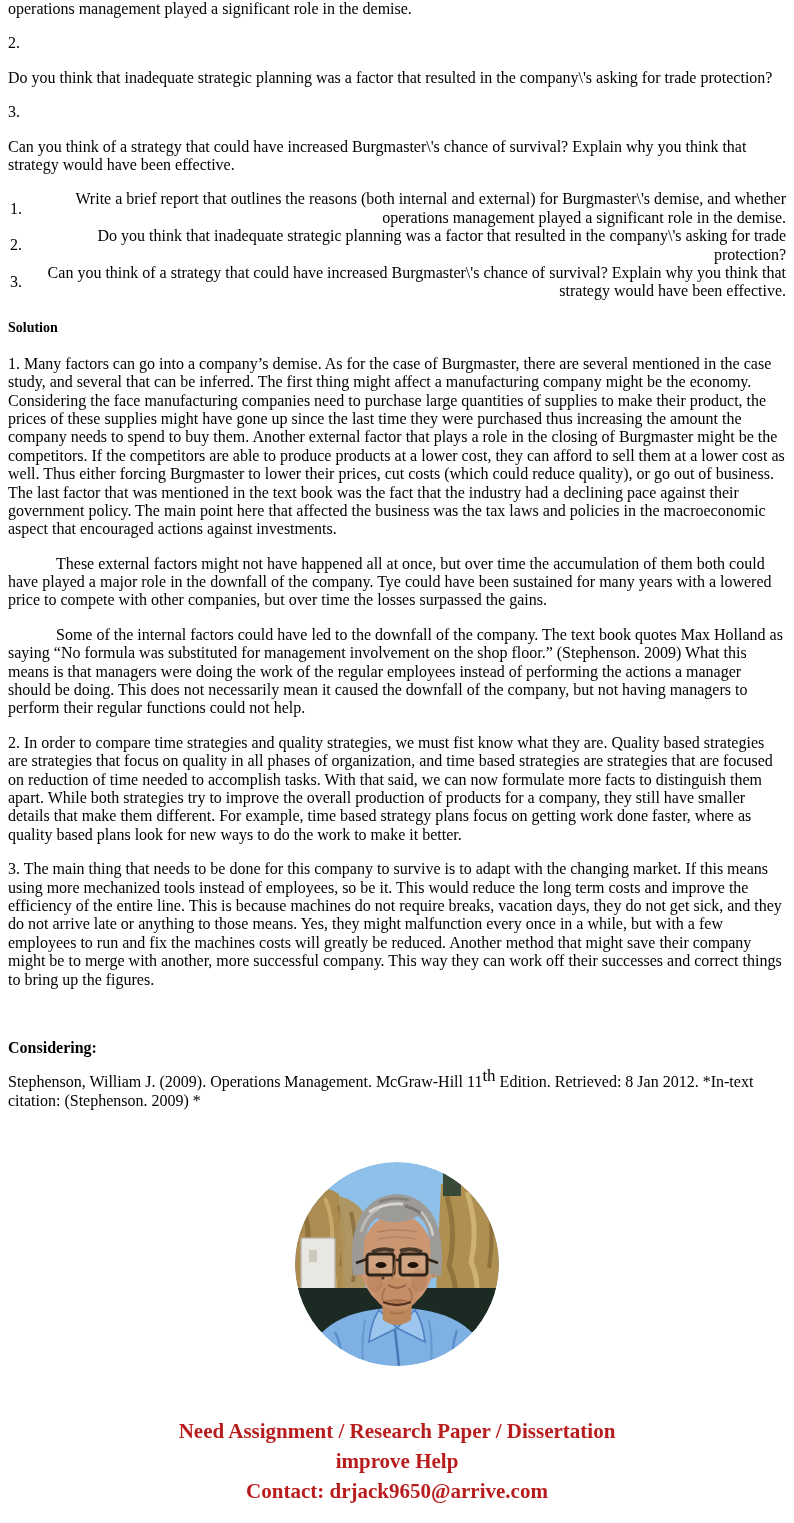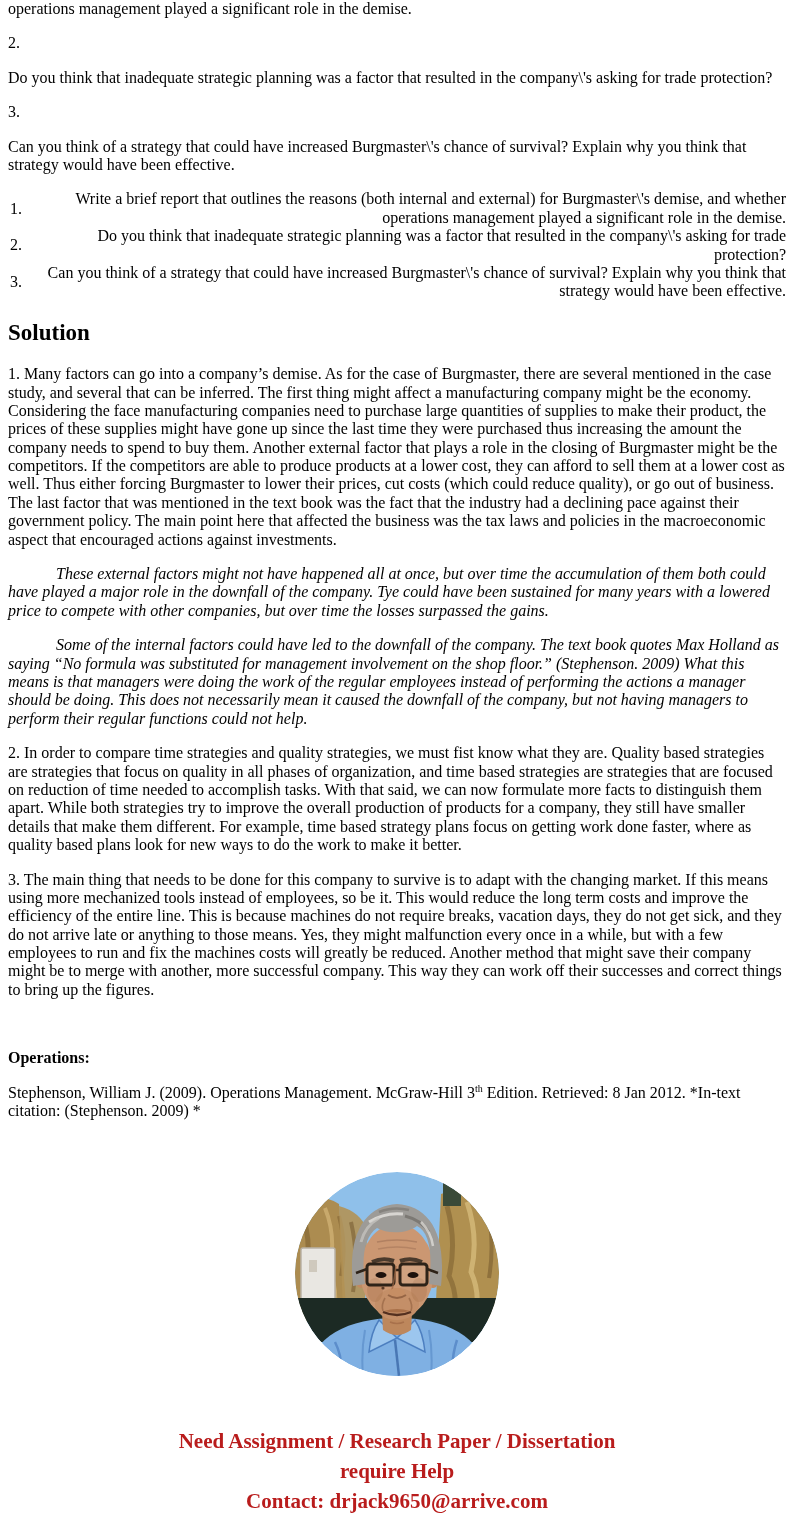--- a/index.html
+++ b/index.html
@@ -18,29 +18,29 @@
   .doc p.first { margin-top: 0; }
 
   
   .qlist { margin: 16px 0; }
   .qitem { display: flex; }
   .qnum  { flex: 0 0 19px; display: flex; align-items: center; padding-left: 2px; box-sizing: border-box; }
   .qtext { flex: 1; text-align: right; }
 
   .solution-heading {
     font-weight: bold;
-    font-size: 23px;
+    font-size: 14px;
     margin: 19px 0;
   }
 
-  .indent { text-indent: 48px; font-style: italic; }
+  .indent { text-indent: 48px; }
   .bold   { font-weight: bold; }
   .spacer-par { height: 18px; margin: 16px 0; }
 
-  sup.ed { font-size: 10px; vertical-align: super; line-height: 0; }
+  sup.ed { font-size: 17px; vertical-align: super; line-height: 0; }
 
   .avatar-wrap { display: flex; justify-content: center; margin-top: 52px; }
   .avatar {
     width: 204px; height: 204px;
     border-radius: 50%;
     overflow: hidden;
   }
   .avatar svg { display: block; }
 
   .footer {
@@ -84,23 +84,23 @@
   <div class="solution-heading">Solution</div>
 
   <p>1. Many factors can go into a company’s demise. As for the case of Burgmaster, there are several mentioned in the case study, and several that can be inferred. The first thing might affect a manufacturing company might be the economy. Considering the face manufacturing companies need to purchase large quantities of supplies to make their product, the prices of these supplies might have gone up since the last time they were purchased thus increasing the amount the company needs to spend to buy them. Another external factor that plays a role in the closing of Burgmaster might be the competitors. If the competitors are able to produce products at a lower cost, they can afford to sell them at a lower cost as well. Thus either forcing Burgmaster to lower their prices, cut costs (which could reduce quality), or go out of business. The last factor that was mentioned in the text book was the fact that the industry had a declining pace against their government policy. The main point here that affected the business was the tax laws and policies in the macroeconomic aspect that encouraged actions against investments.</p>
   <p class="indent">These external factors might not have happened all at once, but over time the accumulation of them both could have played a major role in the downfall of the company. Tye could have been sustained for many years with a lowered price to compete with other companies, but over time the losses surpassed the gains.</p>
   <p class="indent">Some of the internal factors could have led to the downfall of the company. The text book quotes Max Holland as saying “No formula was substituted for management involvement on the shop floor.” (Stephenson. 2009) What this means is that managers were doing the work of the regular employees instead of performing the actions a manager should be doing. This does not necessarily mean it caused the downfall of the company, but not having managers to perform their regular functions could not help.</p>
   <p>2. In order to compare time strategies and quality strategies, we must fist know what they are. Quality based strategies are strategies that focus on quality in all phases of organization, and time based strategies are strategies that are focused on reduction of time needed to accomplish tasks. With that said, we can now formulate more facts to distinguish them apart. While both strategies try to improve the overall production of products for a company, they still have smaller details that make them different. For example, time based strategy plans focus on getting work done faster, where as quality based plans look for new ways to do the work to make it better.</p>
   <p>3. The main thing that needs to be done for this company to survive is to adapt with the changing market. If this means using more mechanized tools instead of employees, so be it. This would reduce the long term costs and improve the efficiency of the entire line. This is because machines do not require breaks, vacation days, they do not get sick, and they do not arrive late or anything to those means. Yes, they might malfunction every once in a while, but with a few employees to run and fix the machines costs will greatly be reduced. Another method that might save their company might be to merge with another, more successful company. This way they can work off their successes and correct things to bring up the figures.</p>
 
   <div class="spacer-par"></div>
 
-  <p class="bold">Operations:</p>
-
-  <p><span>Stephenson, William J. (2009). Operations Management. McGraw-Hill 3</span><sup class="ed">th</sup><span> Edition. Retrieved: 8 Jan 2012. *In-text citation: (Stephenson. 2009) *</span></p>
+  <p class="bold">Considering:</p>
+
+  <p><span>Stephenson, William J. (2009). Operations Management. McGraw-Hill 11</span><sup class="ed">th</sup><span> Edition. Retrieved: 8 Jan 2012. *In-text citation: (Stephenson. 2009) *</span></p>
 
   <div class="avatar-wrap">
     <div class="avatar" title="Circular photo of an elderly man with grey hair and rectangular glasses wearing a light blue shirt in front of golden curtains">
       <svg width="204" height="204" viewBox="0 0 204 204" xmlns="http://www.w3.org/2000/svg">
         <defs>
           <clipPath id="circ">
               <circle cx="102" cy="102" r="102"></circle>
             </clipPath>
         </defs>
         <g clip-path="url(#circ)">
@@ -184,17 +184,17 @@
           <path d="M88,140 Q102,146 116,140" stroke="#54301f" stroke-width="2.4" fill="none"></path>
 
           <path d="M95,150 Q102,153 109,150" stroke="#a06844" stroke-width="1.5" fill="none" opacity="0.7"></path>
         </g>
       </svg>
     </div>
   </div>
 
   <div class="footer">
     <div>Need Assignment / Research Paper / Dissertation</div>
-    <div>require Help</div>
+    <div>improve Help</div>
     <div>Contact: drjack9650@arrive.com</div>
   </div>
 
 </div>
 
 </body></html>

